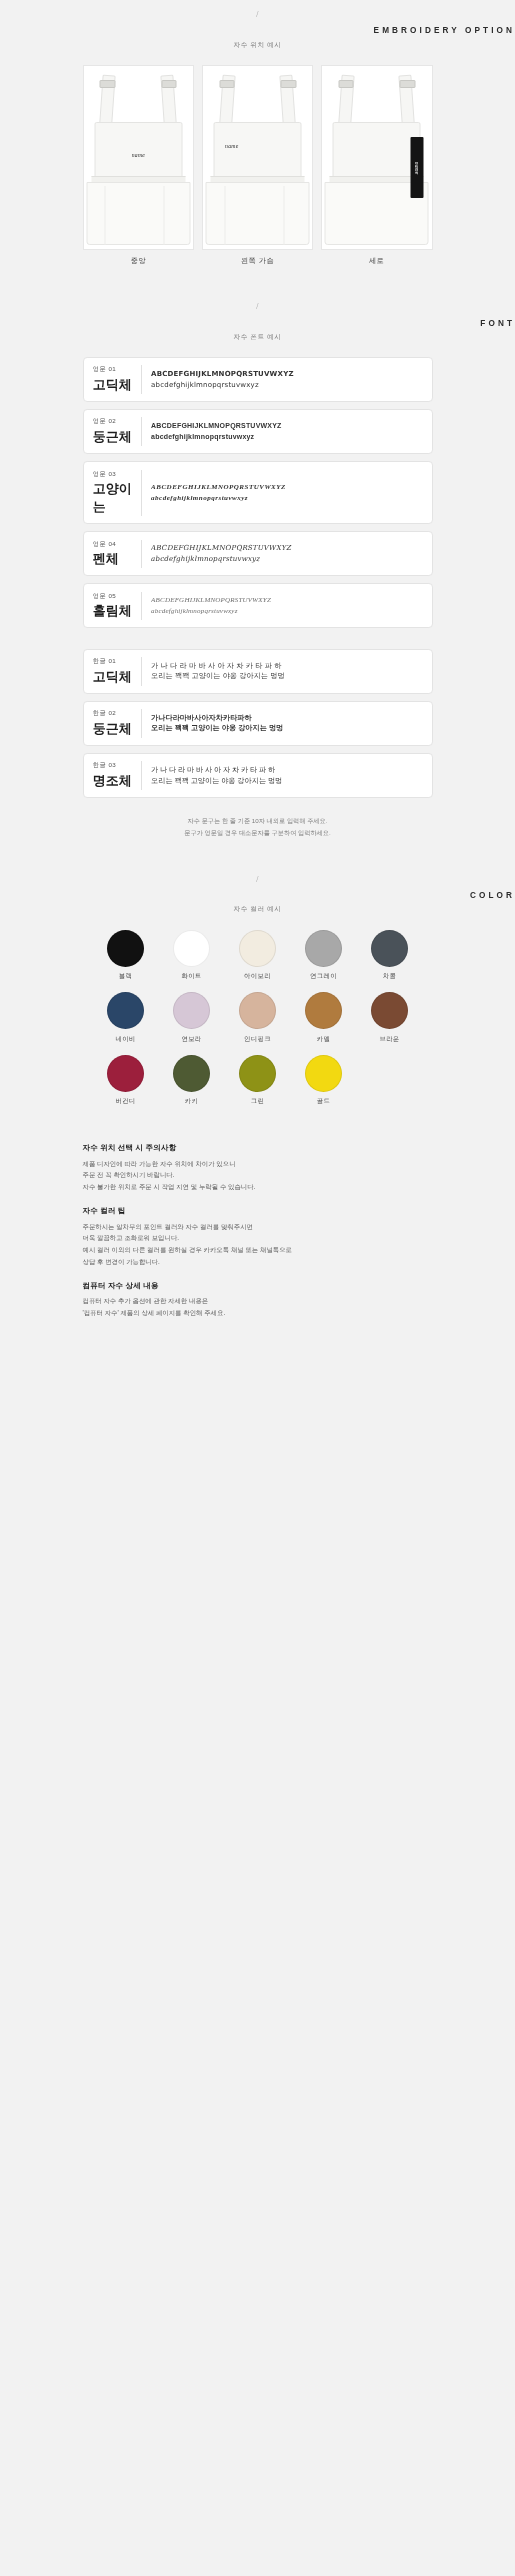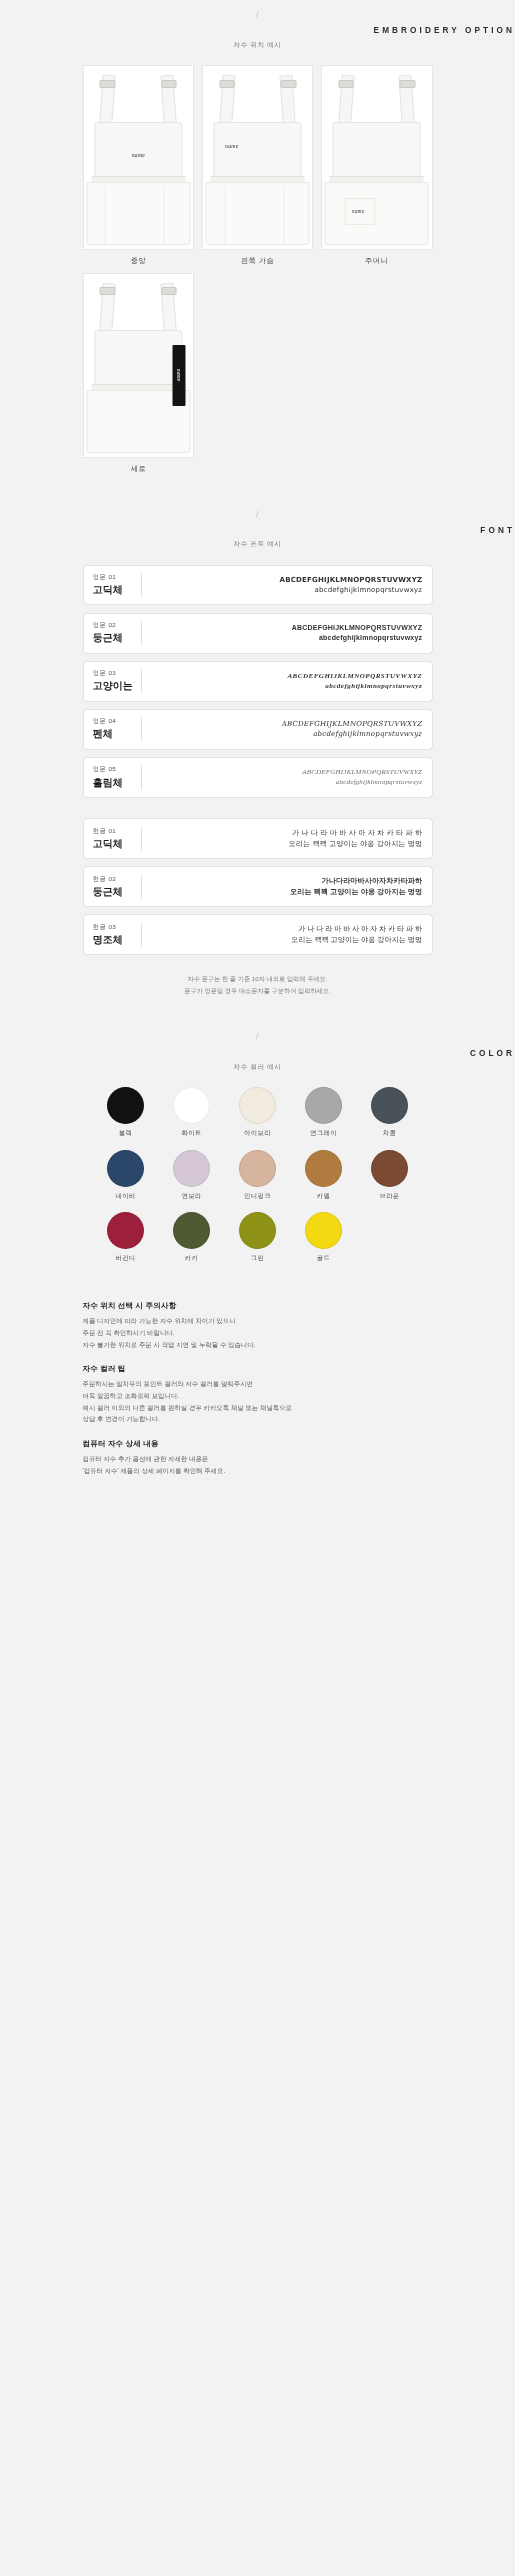--- a/index.html
+++ b/index.html
@@ -219,31 +219,30 @@
     border-right:0.5px solid #e0e0e0;
     padding-right:5.2px;
   }
   .font-key .no {
     font-size:6.2px;
     color:#555;
     letter-spacing:0.5px;
     display:block;
   }
   .font-key .nm {
-    font-size:10px;
+    font-size:13px;
     font-weight:bold;
     color:#1e1e1e;
     display:block;
     margin-top:1.5px;
   }
   .font-sample {
     padding-left:9.3px;
     flex:1;
     line-height:1.5;
-    text-align:right;
   }
   .font-sample div { white-space:nowrap; overflow:hidden; }
   .s-upper { font-size:7px; letter-spacing:0.2px; }
   .s-lower { font-size:7px; letter-spacing:0.2px; }
 
   .f-gothic  { font-family:"DejaVu Sans", sans-serif; font-weight:bold; }
   .f-gothic-l{ font-family:"DejaVu Sans", sans-serif; }
   .f-round   { font-family:"Liberation Sans", sans-serif; font-weight:bold; }
   .f-brush   { font-family:"Liberation Serif", serif; font-style:italic; font-weight:bold; letter-spacing:0.5px; }
   .f-pen     { font-family:"DejaVu Serif", serif; font-style:italic; }
@@ -352,38 +351,20 @@
             <div class="belt-tie2"></div>
             <div class="skirt"></div>
             <div class="shadow-line"></div>
             <div class="shadow-line b"></div>
             <div class="mark" style="top:68px;left:32px;">name</div>
           </div>
         </div>
         <div class="pos-label">왼쪽 가슴</div>
       </div>
 
-      <div class="pos-cell">
-        <div class="pos-photo">
-          <div class="dress">
-            <div class="strap l"></div>
-            <div class="strap r"></div>
-            <div class="buckle l"></div>
-            <div class="buckle r"></div>
-            <div class="bodice"></div>
-            <div class="belt"></div>
-            <div class="belt-tie"></div>
-            <div class="belt-tie2"></div>
-            <div class="skirt"></div>
-            <div class="pocket"></div>
-            <div class="mark mark-pocket">name</div>
-          </div>
-        </div>
-        <div class="pos-label">주머니</div>
-      </div>
 
       <div class="pos-cell">
         <div class="pos-photo">
           <div class="dress">
             <div class="strap l"></div>
             <div class="strap r"></div>
             <div class="buckle l"></div>
             <div class="buckle r"></div>
             <div class="bodice"></div>
             <div class="belt"></div>

